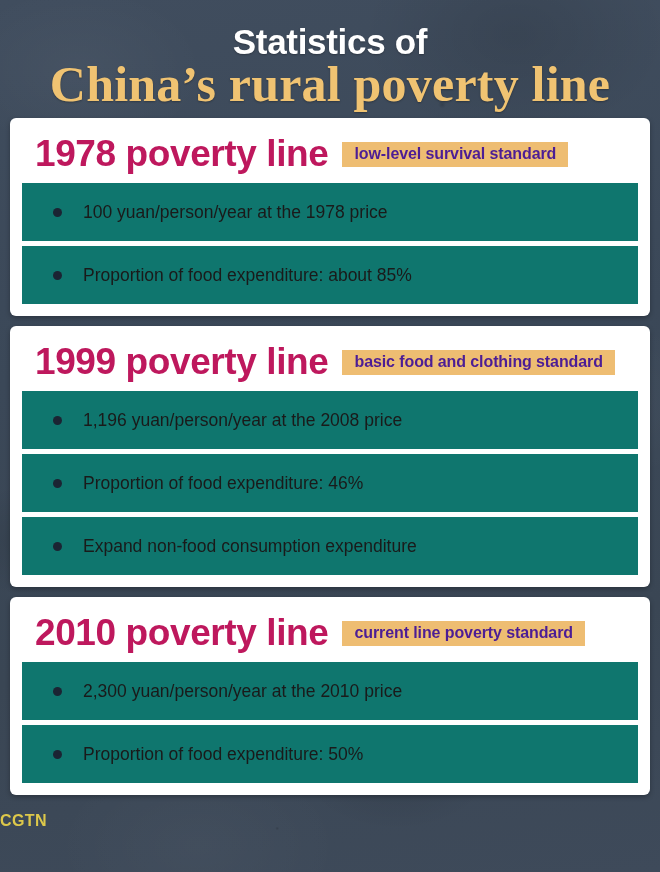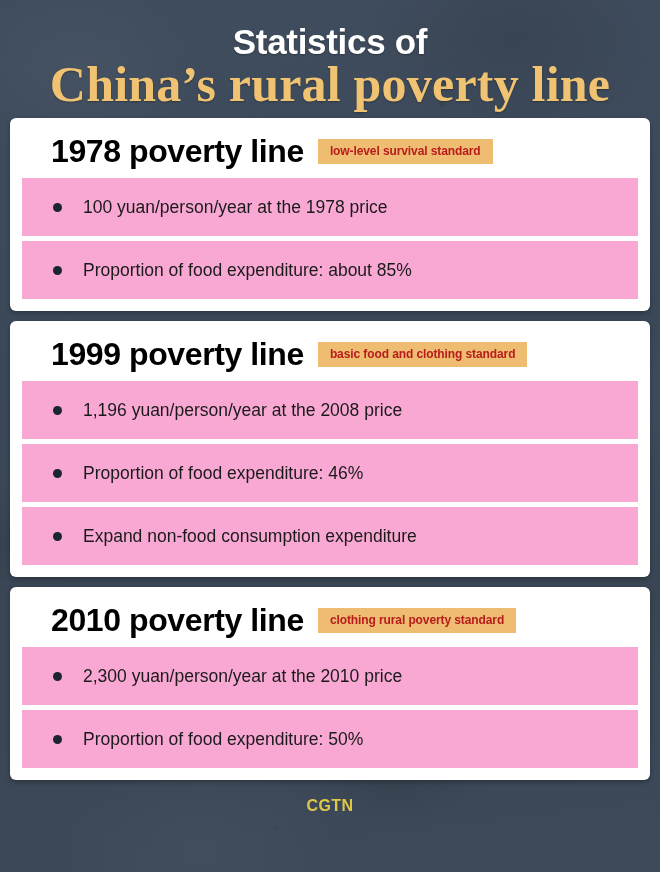--- a/index.html
+++ b/index.html
@@ -70,42 +70,41 @@
     margin-bottom: 10px;
     box-sizing: border-box;
   }
   .card-head {
     display: flex;
     align-items: center;
     padding: 5px 0 8px 13px;
   }
   .card-title {
     font-family: "Liberation Sans Narrow", "Liberation Sans", sans-serif;
-    font-size: 32px;
-    font-weight: bold;
-    color: #000000;
+    font-size: 37px;
+    font-weight: bold;
+    color: #be185d;
     letter-spacing: -0.4px;
     white-space: nowrap;
-    margin-left: 16px;
   }
   .card-badge {
     background: #eebd72;
-    color: #b91c1c;
+    color: #4c1d95;
     font-family: "Liberation Sans Narrow", "Liberation Sans", sans-serif;
-    font-size: 12px;
+    font-size: 16px;
     font-weight: bold;
     line-height: 22px;
     padding: 1px 12px 2px 12px;
     margin-left: 14px;
     white-space: nowrap;
     letter-spacing: -0.1px;
   }
 
   .bullet-row {
-    background: #f9a8d4;
+    background: #0f766e;
     display: flex;
     align-items: center;
     min-height: 50px;
     padding: 4px 0 4px 0;
     margin-bottom: 5px;
   }
   .bullet-row:last-child {
     margin-bottom: 0;
   }
   .bullet-dot {
@@ -121,21 +120,20 @@
     font-family: "Liberation Sans", sans-serif;
     font-size: 17.5px;
     color: #1a1a1a;
     line-height: 24px;
   }
 
   
   .footer {
     display: flex;
     align-items: baseline;
-    justify-content: center;
     margin-top: 17px;
   }
   .cgtn-logo {
     font-family: "Liberation Sans", sans-serif;
     font-size: 16px;
     font-weight: bold;
     color: #ddc84a;
     letter-spacing: 0.4px;
   }
   .source-text {
@@ -187,21 +185,21 @@
       </div>
       <div class="bullet-row">
         <span class="bullet-dot"></span>
         <span class="bullet-text">Expand non-food consumption expenditure</span>
       </div>
     </div>
 
     <div class="card">
       <div class="card-head">
         <div class="card-title">2010 poverty line</div>
-        <div class="card-badge">clothing rural poverty standard</div>
+        <div class="card-badge">current line poverty standard</div>
       </div>
       <div class="bullet-row">
         <span class="bullet-dot"></span>
         <span class="bullet-text">2,300 yuan/person/year at the 2010 price</span>
       </div>
       <div class="bullet-row">
         <span class="bullet-dot"></span>
         <span class="bullet-text">Proportion of food expenditure: 50%</span>
       </div>
     </div>

